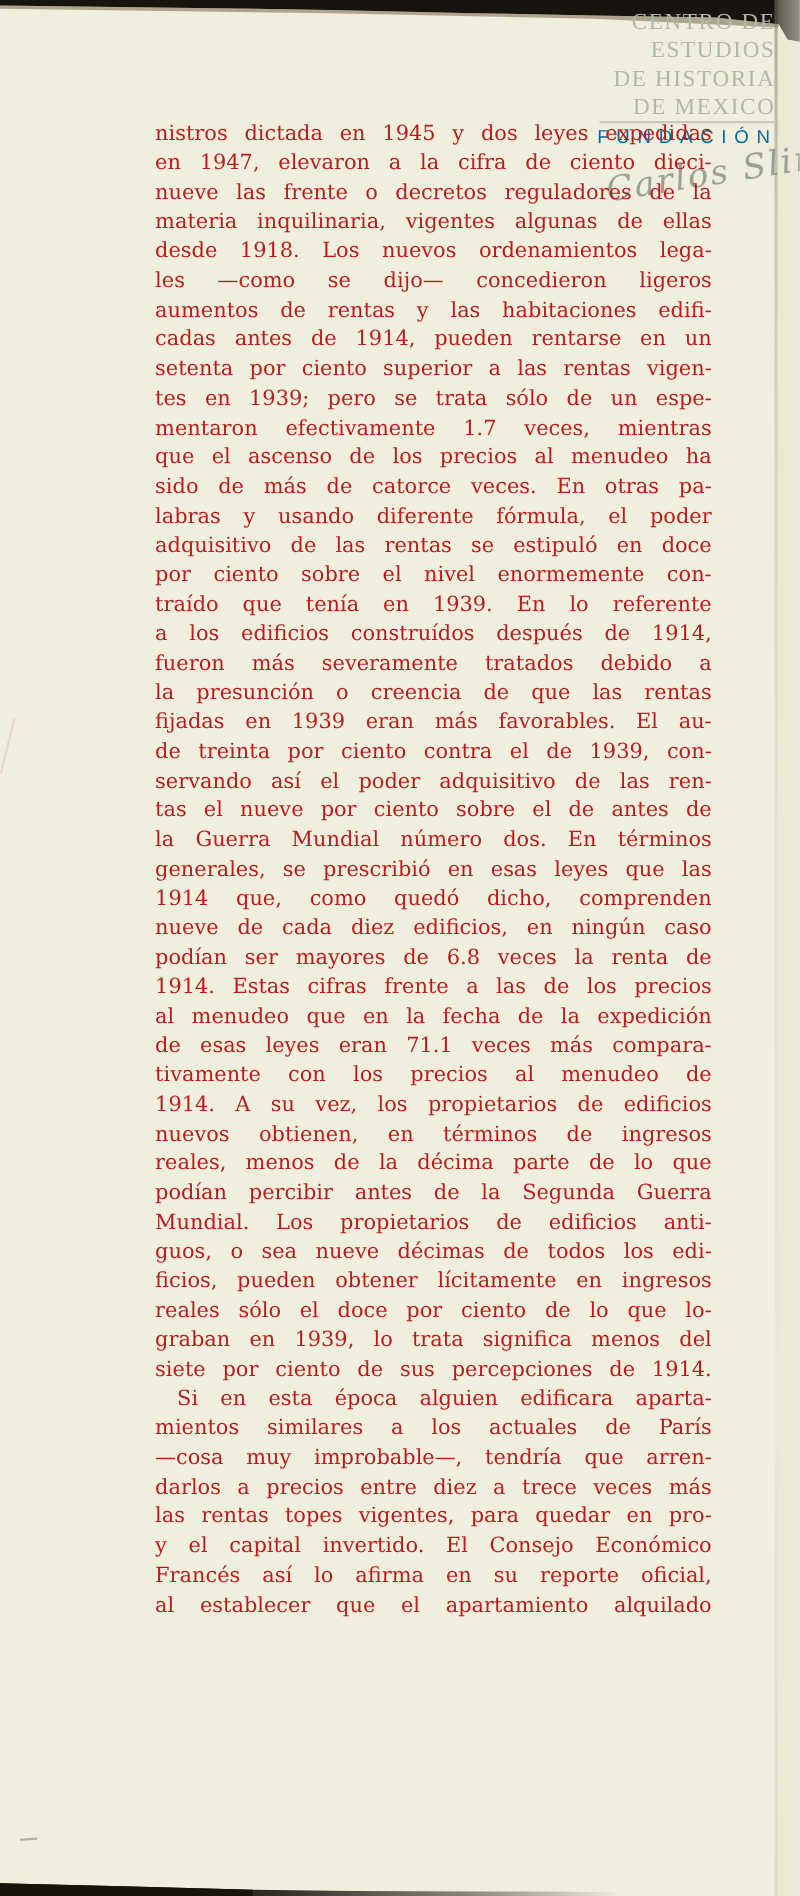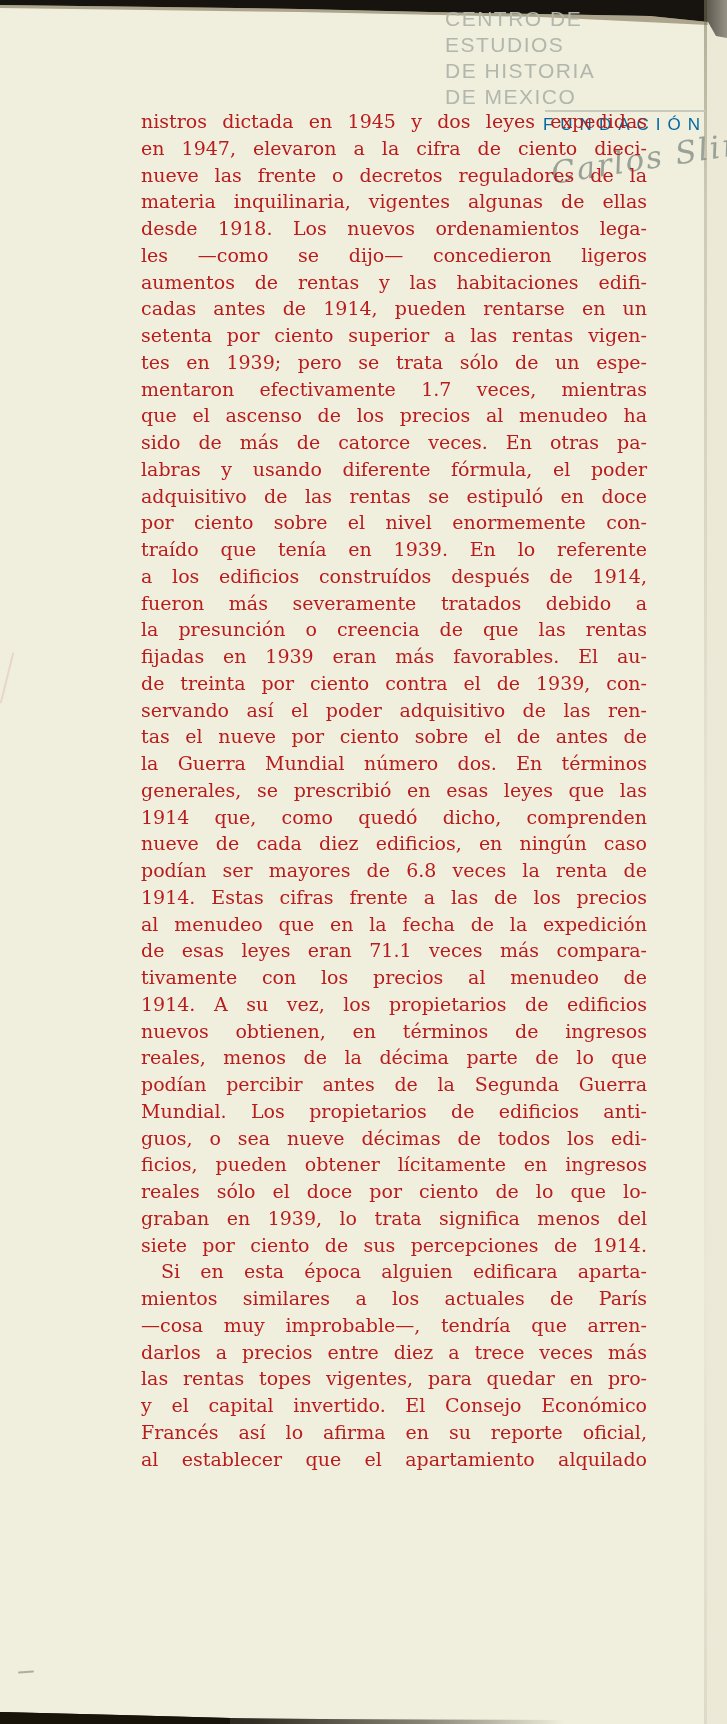--- a/index.html
+++ b/index.html
@@ -24,23 +24,23 @@
       rgba(125,120,92,.06) 75%,
       rgba(125,120,92,.16) 100%);
   }
   .page-edge-strip{
     position:absolute;top:0;right:0;width:20px;height:100%;
     background:linear-gradient(to right, rgba(226,222,203,.35), rgba(234,230,212,.6));
   }
   
   .stamp{
     position:absolute;top:6px;right:22px;width:260px;
-    text-align:left;
+    text-align:right;
     color:#b2b7ac;
-    font-family:Liberation Sans, sans-serif;
+    font-family:Liberation Serif, serif;
   }
   .stamp-line{
     font-size:21px;line-height:26px;letter-spacing:1.5px;font-weight:400;
   }
   .stamp-rule{
     position:absolute;top:110px;right:22px;width:160px;height:2px;
     background:#c6c9bc;
   }
   .stamp-foundation{
     position:absolute;top:115px;right:20px;

